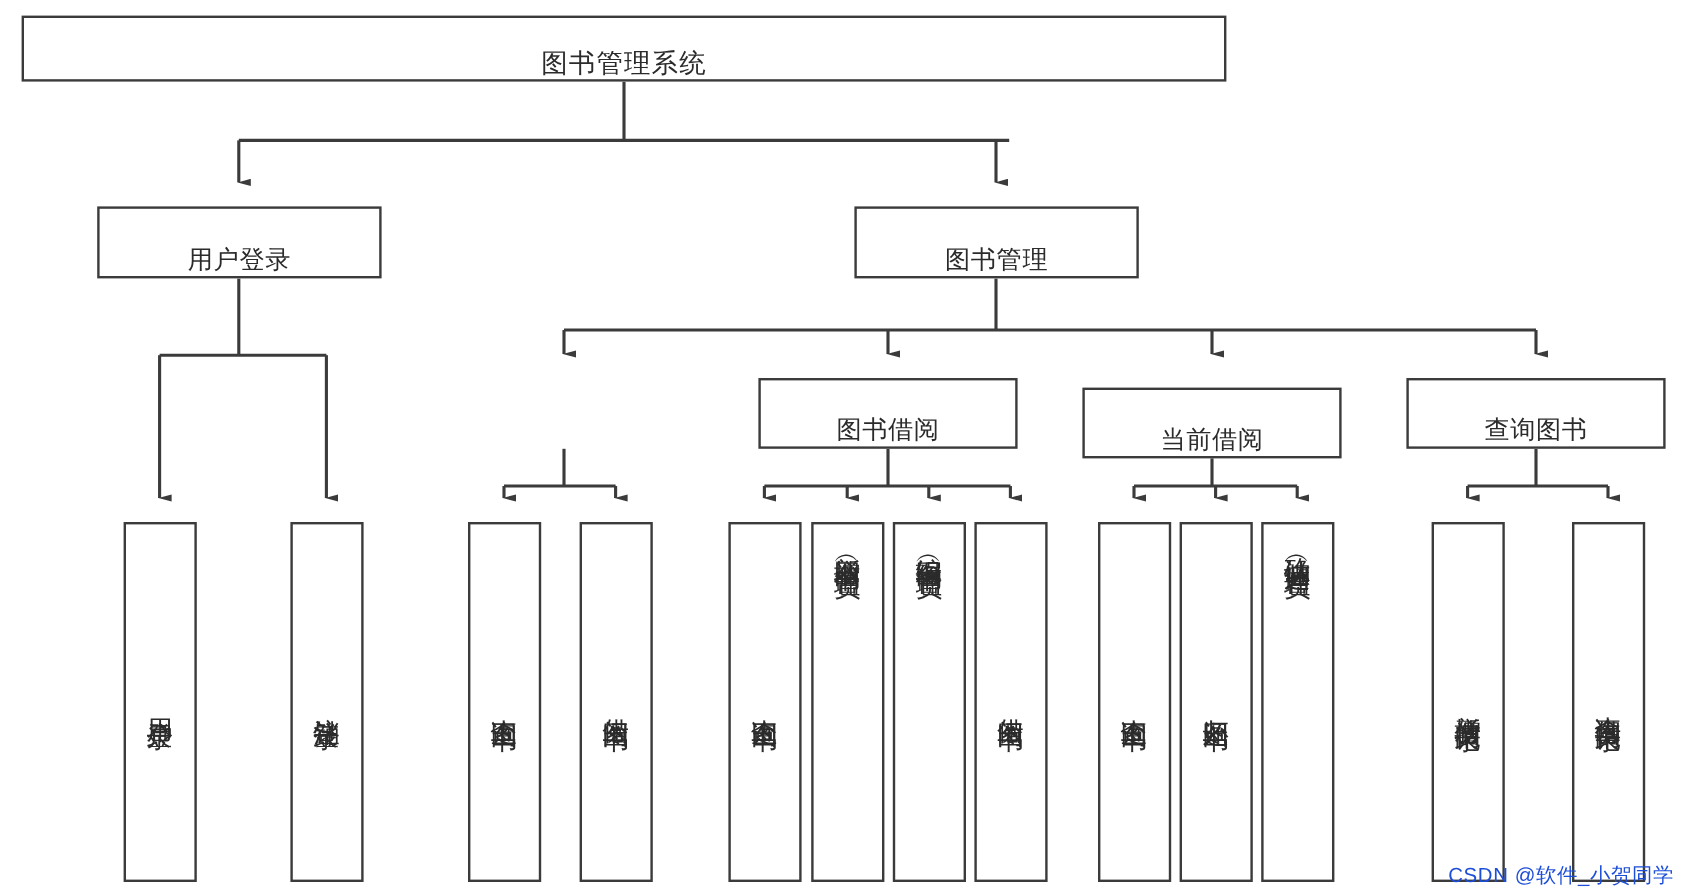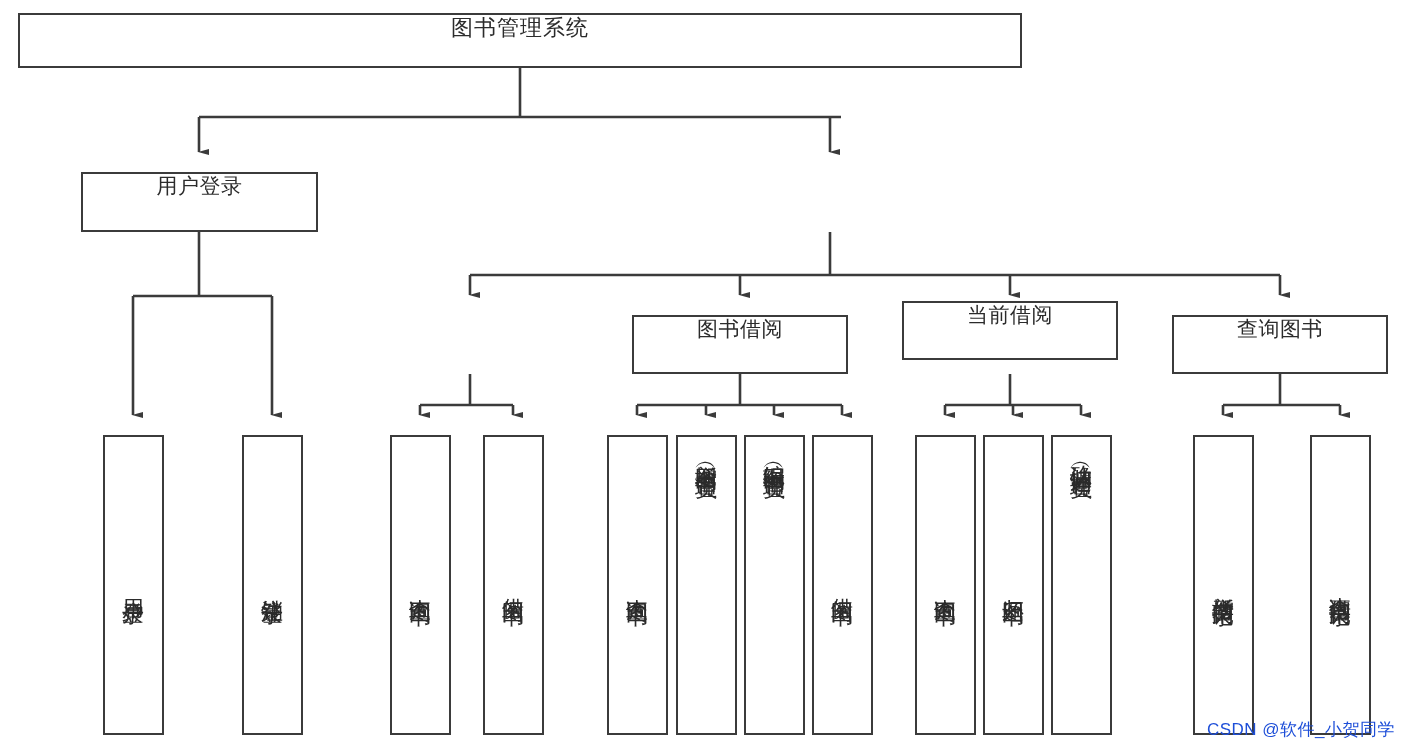--- a/index.html
+++ b/index.html
@@ -25,21 +25,21 @@
     width: 1405px;
     height: 747px;
     pointer-events: none;
   }
   .node {
     position: absolute;
     box-sizing: border-box;
     background: #ffffff;
     border: 2px solid #3b3b3b;
     display: flex;
-    align-items: flex-start;
+    align-items: flex-end;
     justify-content: center;
     color: #2b2b2b;
     overflow: hidden;
   }
   .node .label {
     display: block;
     text-align: center;
     line-height: 1.18;
     white-space: pre;
   }
@@ -132,25 +132,28 @@
     </g>
   </svg>
 
   <div class="node root horizontal" style="left:18px; top:13px; width:1004px; height:55px;">
     <span class="label">图书管理系统</span>
   </div>
 
   <div class="node horizontal" style="left:81px; top:172px; width:237px; height:60px;">
     <span class="label">用户登录</span>
   </div>
+  <div class="node horizontal" style="left:712px; top:172px; width:237px; height:60px;">
+    <span class="label">图书管理</span>
+  </div>
 
   <div class="node horizontal" style="left:632px; top:315px; width:216px; height:59px;">
     <span class="label">图书借阅</span>
   </div>
-  <div class="node horizontal" style="left:902px; top:301px; width:216px; height:59px;">
+  <div class="node horizontal" style="left:902px; top:323px; width:216px; height:59px;">
     <span class="label">当前借阅</span>
   </div>
   <div class="node horizontal" style="left:1172px; top:315px; width:216px; height:59px;">
     <span class="label">查询图书</span>
   </div>
 
   <div class="node vertical centered" style="left:103px; top:435px; width:61px; height:300px;">
     <span class="label">用户登录</span>
   </div>
   <div class="node vertical centered" style="left:242px; top:435px; width:61px; height:300px;">

